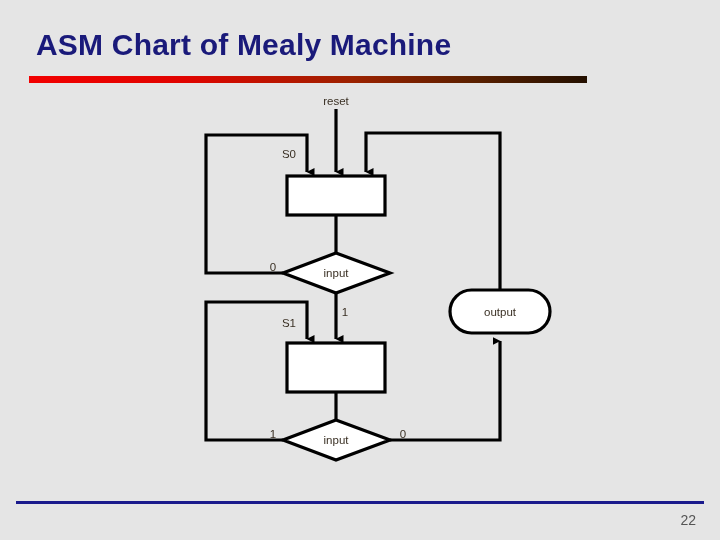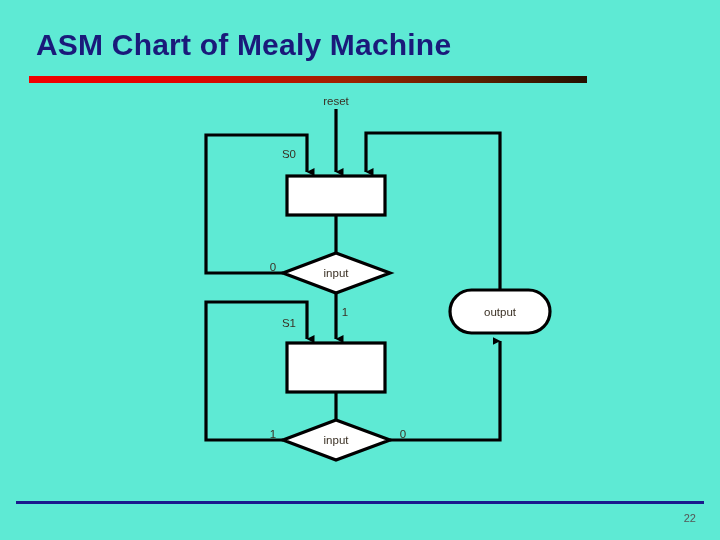--- a/index.html
+++ b/index.html
@@ -13,21 +13,21 @@
     position: relative;
     overflow: hidden;
     font-family: "Liberation Sans", sans-serif;
   }
 
   #slide {
     position: absolute;
     left: 0; top: 0;
     width: 720px;
     height: 540px;
-    background: #5eead4;
+    background: #e5e5e5;
   }
 
   
   #slide-title {
     position: absolute;
     left: 36px;
     top: 26px;
     width: 640px;
     font-size: 30px;
     font-weight: bold;
@@ -53,21 +53,21 @@
     top: 501px;
     width: 688px;
     height: 3px;
     background: #1a1a8c;
   }
 
   #page-number {
     position: absolute;
     right: 24px;
     top: 512px;
-    font-size: 11px;
+    font-size: 14px;
     color: #555555;
     text-align: right;
   }
 
   
   #diagram {
     position: absolute;
     left: 0;
     top: 88px;
     width: 646px;

